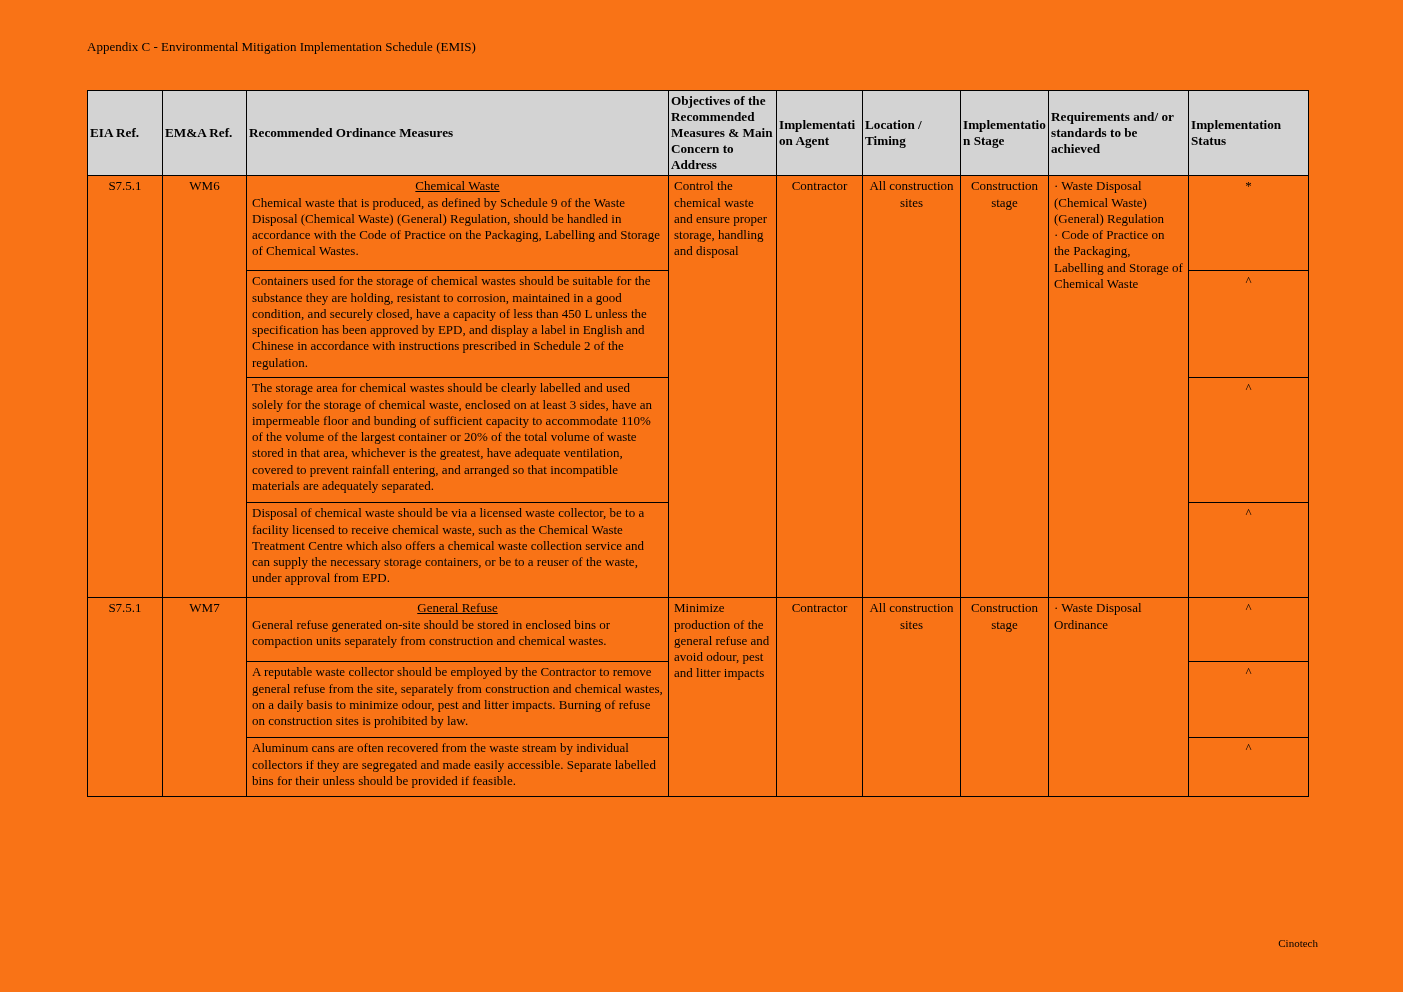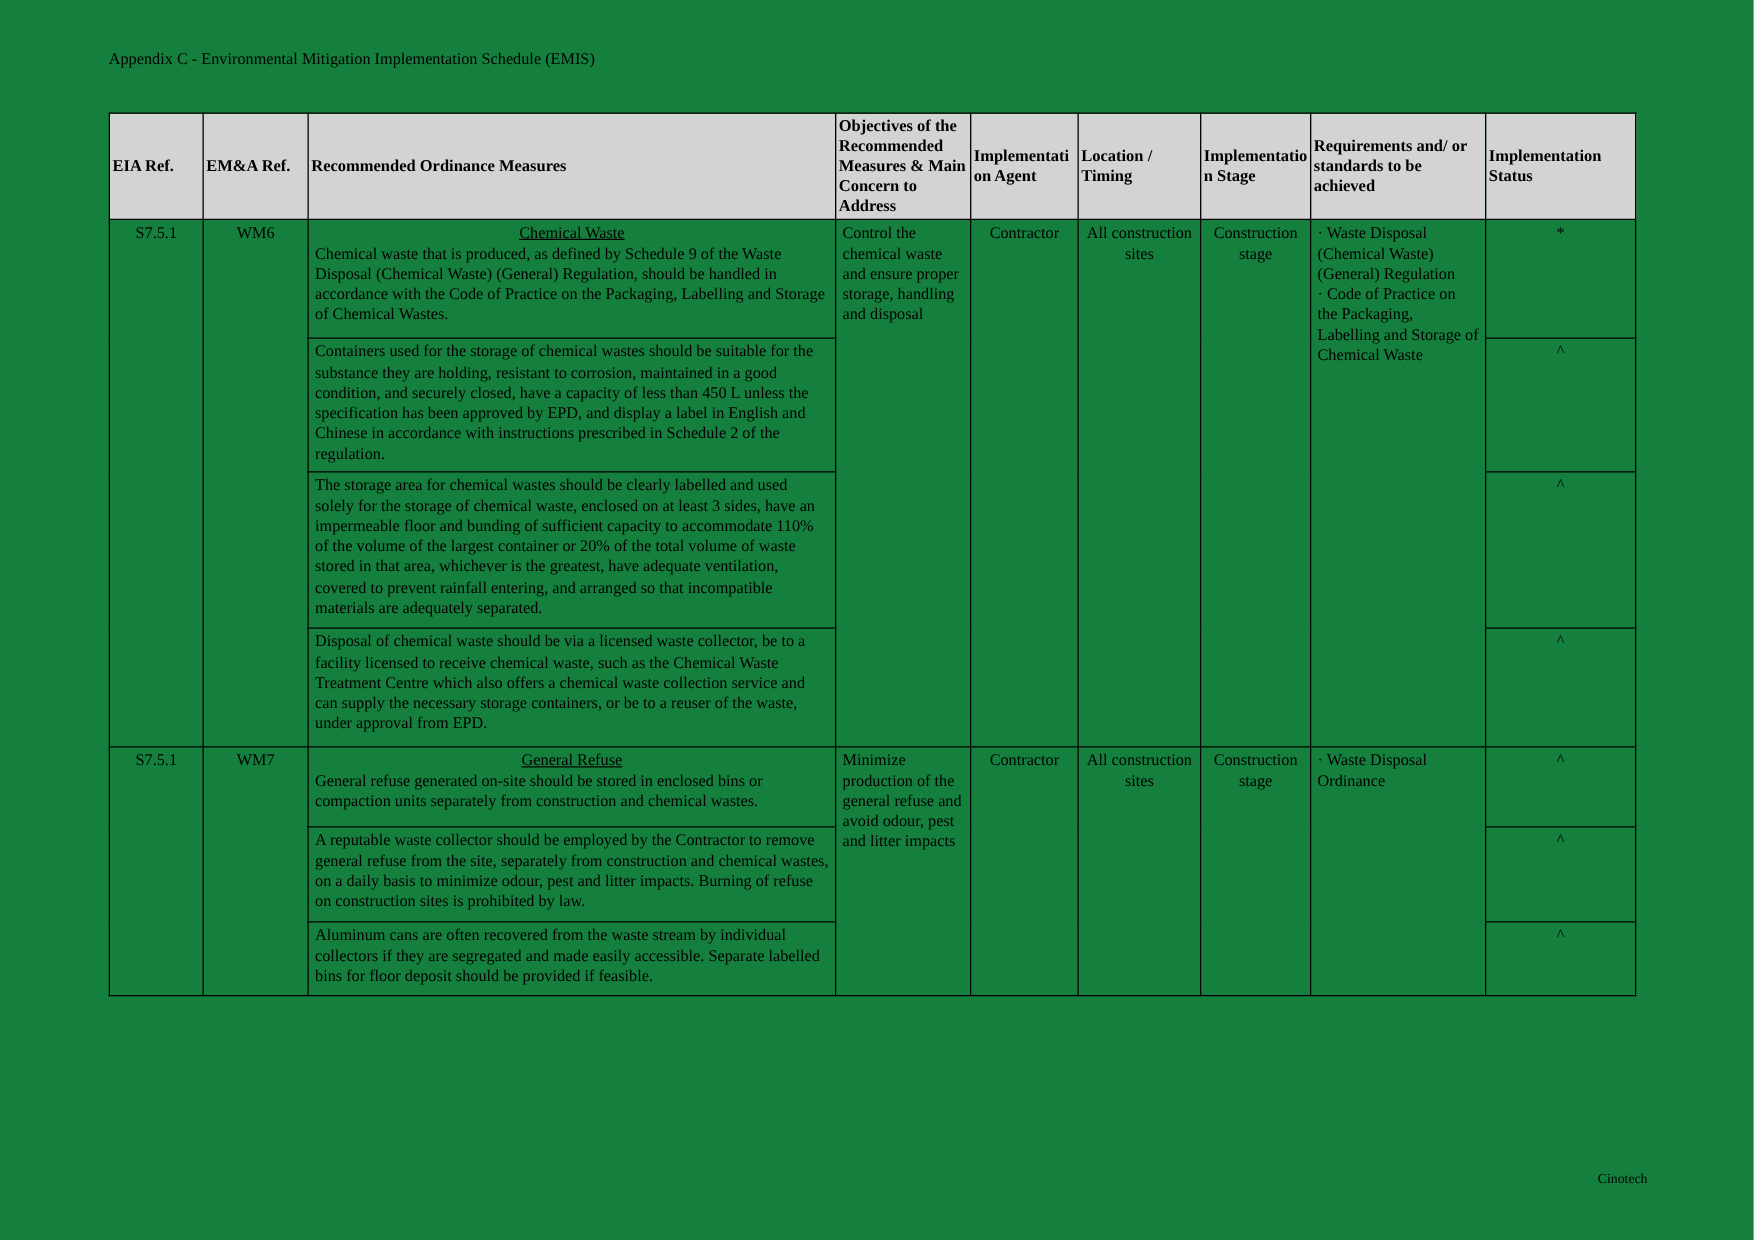--- a/index.html
+++ b/index.html
@@ -1,21 +1,21 @@
 <!DOCTYPE html>
 <html style="--header-bg: #d3d3d3;"><head>
 <meta charset="utf-8">
 <style>
   * { box-sizing: border-box; }
   html, body { margin: 0; padding: 0; background: #ffffff; }
   .page {
     position: relative;
     width: 1403px;
     height: 992px;
-    background: #15803d;
+    background: #f97316;
     font-family: "Liberation Serif", serif;
     color: #000;
     overflow: hidden;
   }
   .doc-header {
     position: absolute;
     left: 87px;
     top: 39px;
     font-size: 13px;
   }
@@ -171,21 +171,21 @@
           <td class="status">^</td>
         </tr>
         <tr class="h-g2r2">
           <td>
             <span>A reputable waste collector should be employed by the Contractor to remove general refuse from the site, separately from construction and chemical wastes, on a daily basis to minimize odour, pest and litter impacts.  Burning of refuse on construction sites is prohibited by law.</span>
           </td>
           <td class="status">^</td>
         </tr>
         <tr class="h-g2r3">
           <td>
-            <span>Aluminum cans are often recovered from the waste stream by individual collectors if they are segregated and made easily accessible.  Separate labelled bins for floor deposit should be provided if feasible.</span>
+            <span>Aluminum cans are often recovered from the waste stream by individual collectors if they are segregated and made easily accessible.  Separate labelled bins for their unless should be provided if feasible.</span>
           </td>
           <td class="status">^</td>
         </tr>
       </tbody>
     </table>
   </div>
 
   <div class="company-name">Cinotech</div>
 
 </div>

